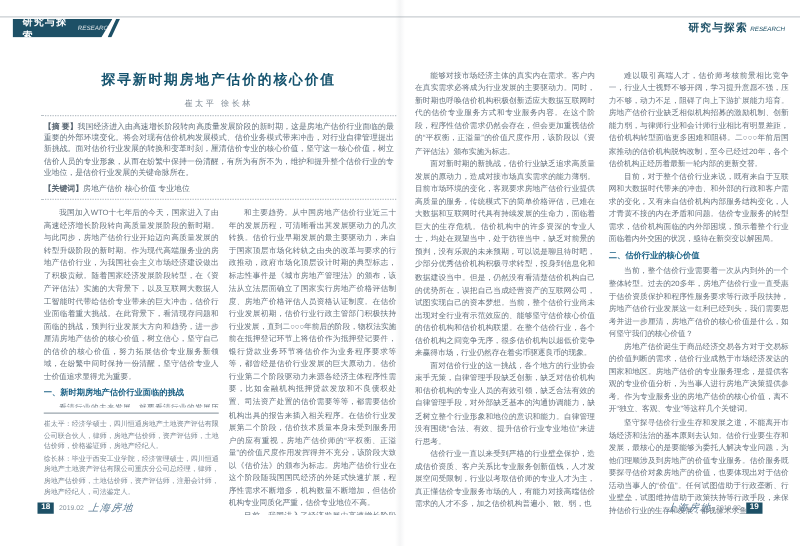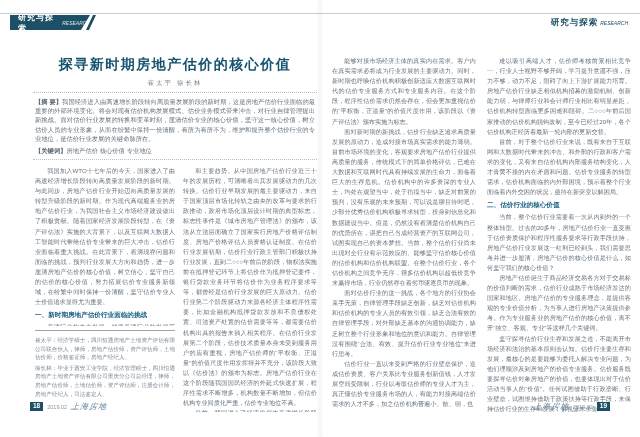--- a/index.html
+++ b/index.html
@@ -38,21 +38,21 @@
     position: absolute; right: 12px; top: 17px;
     color: #1d5066; display: flex; align-items: baseline;
   }
   .header-right .cn { font-weight: bold; font-size: 8.5px; letter-spacing: 1px; }
   .header-right .en { font-style: italic; font-size: 5px; margin-left: 2px; }
 
   
   .article-title {
     position: absolute; left: 35px; width: 280px; top: 56px;
     text-align: center; color: #15536e; font-weight: bold;
-    font-size: 14px; letter-spacing: 1.5px;
+    font-size: 11px; letter-spacing: 1.5px;
   }
   .article-authors {
     position: absolute; left: 35px; width: 280px; top: 79px;
     text-align: center; color: #7c8893; font-size: 6.5px; letter-spacing: 2px;
   }
   .dotted { position: absolute; border-top: 1px dotted #b8c0c6; }
   .dot1 { left: 33px; width: 284px; top: 92px; }
   .dot2 { left: 33px; width: 284px; top: 159px; }
 
   .abstract {

